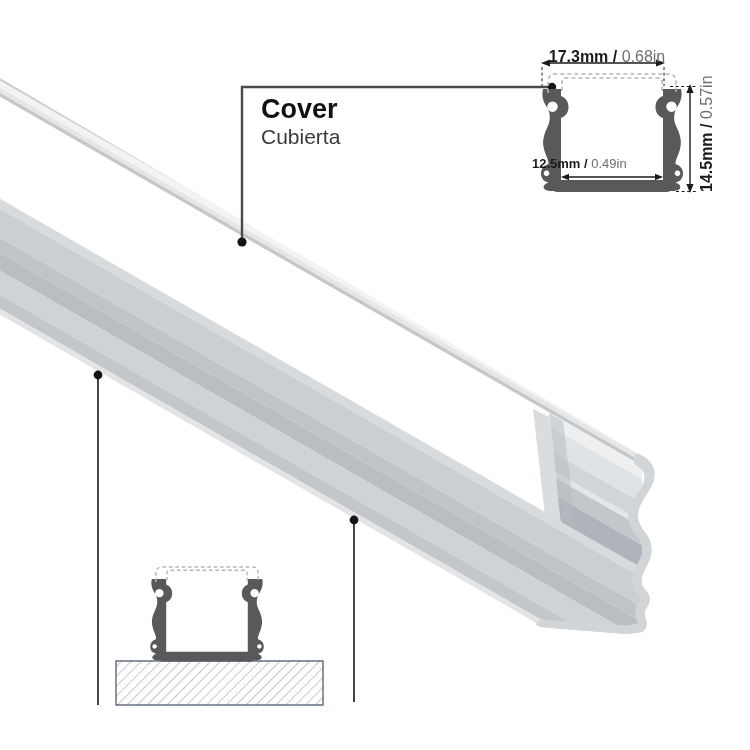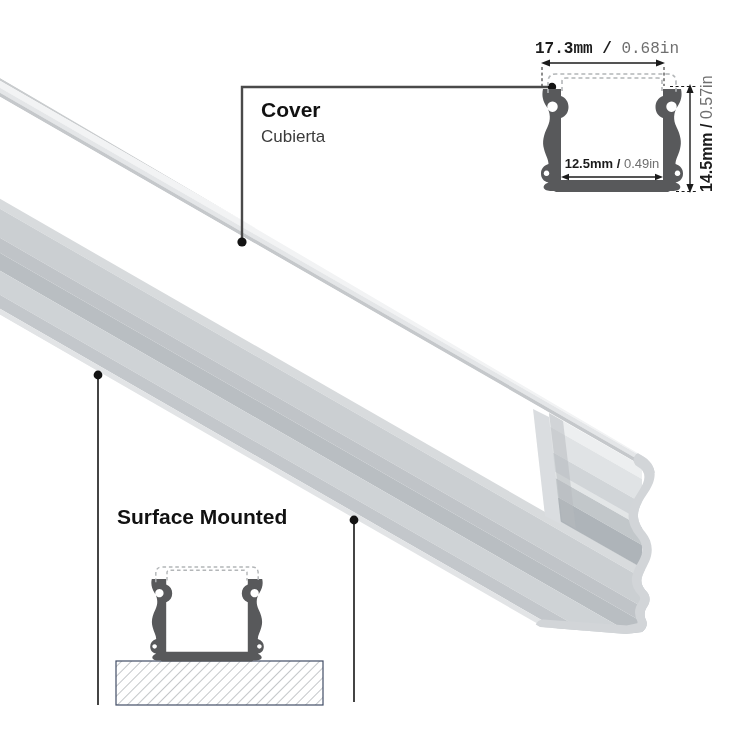--- a/index.html
+++ b/index.html
@@ -2,30 +2,30 @@
 <html><head>
 <meta charset="utf-8">
 <style>
   html,body{margin:0;padding:0;background:#ffffff;}
   #canvas{
     position:relative;width:750px;height:750px;background:#ffffff;
     font-family:"Liberation Sans","DejaVu Sans",sans-serif;overflow:hidden;
   }
   #scene{position:absolute;left:0;top:0;width:750px;height:750px;}
   .label{position:absolute;z-index:5;}
-  .label .en{font-weight:bold;font-size:21px;color:#111111;line-height:27px;white-space:nowrap;}
-  .label .es{font-weight:normal;font-size:17px;color:#3a3a3a;line-height:27px;white-space:nowrap;}
+  .label .en{font-weight:bold;font-size:27px;color:#111111;line-height:27px;white-space:nowrap;}
+  .label .es{font-weight:normal;font-size:21px;color:#3a3a3a;line-height:27px;white-space:nowrap;}
   .dim{position:absolute;z-index:5;white-space:nowrap;}
   .dim .metric{font-weight:bold;color:#1b1b1b;}
   .dim .sep{font-weight:bold;color:#1b1b1b;}
   .dim .imperial{font-weight:normal;color:#6f6f6f;}
-  #dim-width{left:507px;top:40px;width:200px;text-align:center;font-size:16px;font-family:Liberation Mono, monospace;}
+  #dim-width{left:507px;top:48px;width:200px;text-align:center;font-size:16px;}
   #dim-height{left:651px;top:127px;width:112px;text-align:center;font-size:16px;
               transform:rotate(-90deg);transform-origin:center center;}
-  #dim-inner{left:532px;top:156px;width:160px;text-align:center;font-size:13px;}
+  #dim-inner{left:532px;top:156px;width:160px;font-size:13px;}
   #cover-label{left:261px;top:96px;}
   #surface-label{left:117px;top:503px;}
   #aluminum-label{left:368px;top:656px;}
 </style>
 </head>
 <body>
 
 <div id="canvas">
 
 <svg id="scene" viewBox="0 0 750 750" xmlns="http://www.w3.org/2000/svg">
@@ -146,21 +146,20 @@
     </g>
   </g>
 </svg>
 
   <div class="label" id="cover-label">
     <div class="en">Cover</div>
     <div class="es">Cubierta</div>
   </div>
 
   <div class="label" id="surface-label">
-    <div class="en">Surface Mounted</div>
   </div>
 
 
   <div class="dim" id="dim-width">
     <span class="metric">17.3mm</span><span class="sep"> / </span><span class="imperial">0.68in</span>
   </div>
 
   <div class="dim" id="dim-height">
     <span class="metric">14.5mm</span><span class="sep"> / </span><span class="imperial">0.57in</span>
   </div>

